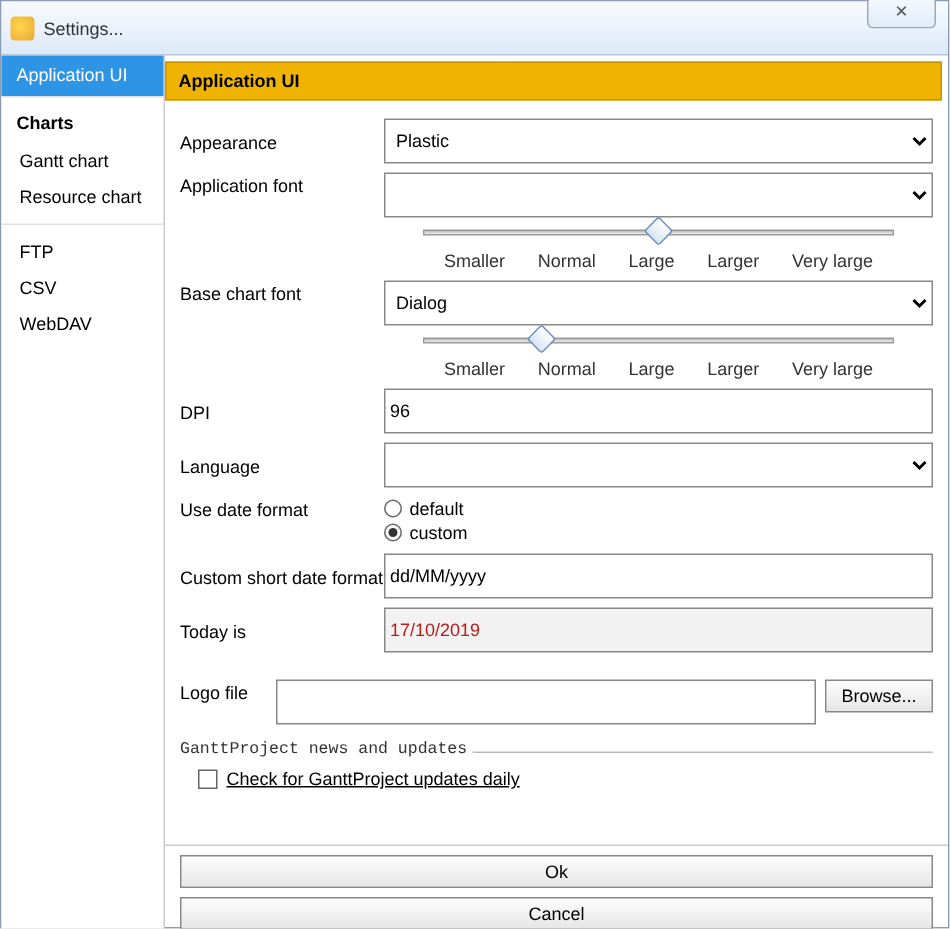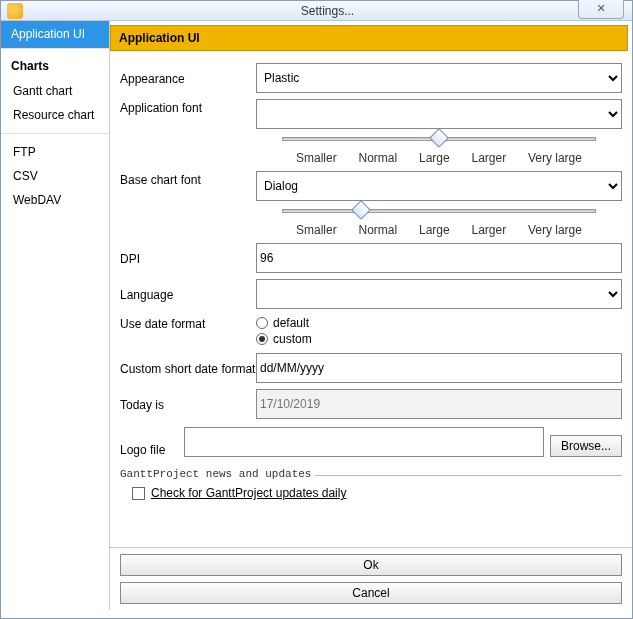--- a/index.html
+++ b/index.html
@@ -1,47 +1,47 @@
 <!DOCTYPE html>
 <html><head>
 <meta charset="utf-8">
 <style>
 * { box-sizing: border-box; font-family: Tahoma, Arial, sans-serif; font-size: 12px; }
 body { margin: 0; background: #e8eef5; width: 633px; height: 619px; position: relative; }
 .window { position: absolute; left: 0; top: 0; width: 633px; height: 619px; background: #fff; border: 1px solid #8a9bb2; box-shadow: 0 3px 8px rgba(0,0,0,0.2); }
-.title-bar { height: 20px; background: linear-gradient(#f7fbff,#dde9f7); border-bottom: 1px solid #b8c6d9; display: flex; align-items: center; padding: 0 6px; text-align: center; }
+.title-bar { height: 36px; background: linear-gradient(#f7fbff,#dde9f7); border-bottom: 1px solid #b8c6d9; display: flex; align-items: center; padding: 0 6px; }
 .title-icon { width: 16px; height: 16px; background: radial-gradient(circle at 40% 40%, #ffd54a, #e8a935); border-radius: 3px; margin-right: 6px; }
 .title-text { flex: 1; color: #333; }
 .close-btn { position: absolute; right: 8px; top: -2px; width: 46px; height: 20px; border: 1px solid #9aa8bb; border-top: none; border-radius: 0 0 4px 4px; background: linear-gradient(#f4f8fd,#e2ebf6); text-align: center; line-height: 18px; font-size: 11px; color: #555; cursor: pointer; }
 .body { display: flex; height: calc(100% - 28px); }
 .sidebar { width: 109px; border-right: 1px solid #ccc; background: #fff; padding-top: 0; }
 .side-tab { padding: 6px 10px; border-bottom: 1px solid transparent; cursor: pointer; color: #222; }
 .side-tab.selected { background: #2e94e6; color: #fff; }
 .side-group-title { font-weight: bold; padding: 10px 10px 6px; border-top: 1px solid #e0e0e0; }
 .side-item { padding: 5px 10px 5px 12px; cursor: pointer; }
 .side-hr { height: 1px; background: #e0e0e0; margin: 6px 0; }
 .main { flex: 1; display: flex; flex-direction: column; }
 .header-band { background: #f0b400; color: #000; font-weight: bold; padding: 5px 8px; border: 1px solid #c79400; margin: 4px 4px 0 0; }
 .form { padding: 12px 10px 0 10px; flex: 1; }
 .row { display: flex; align-items: center; margin-bottom: 6px; }
 .row.top { align-items: flex-start; }
 .lbl { width: 136px; padding-top: 2px; }
 .ctl { flex: 1; }
 select, input[type=text] { width: 100%; height: 30px; border: 1px solid #888; padding: 1px 3px; background: #fff; }
 select { background: #fff; }
-input[readonly] { background: #f2f2f2; color: #737373; }
+input[readonly] { background: #f2f2f2; color: #b91c1c; }
 .slider-block { padding: 4px 26px 0 26px; }
 .slider { position: relative; height: 14px; background: #fff; }
 .track { position: absolute; left: 0; right: 0; top: 4px; height: 4px; background: linear-gradient(#bbb,#eee); border: 1px solid #999; }
 .thumb { position: absolute; top: -2px; width: 14px; height: 14px; background: linear-gradient(#fff,#d8e4f2); border: 1px solid #6a8fbf; transform: translateX(-50%) rotate(45deg); border-radius: 2px; }
 .tickrow { display: flex; justify-content: space-between; font-size: 11px; color: #333; margin-top: 4px; padding: 0 14px; }
 .radio-line { display: flex; align-items: center; gap: 5px; padding: 1px 0; }
 .radio-dot { width: 12px; height: 12px; border: 1px solid #666; border-radius: 50%; display: inline-flex; align-items: center; justify-content: center; }
 .radio-dot.checked::after { content:''; width:6px; height:6px; background:#333; border-radius:50%; }
-.logo-row { display: flex; align-items: flex-end; gap: 6px; margin-top: 8px; }
+.logo-row { display: flex; align-items: flex-start; gap: 6px; margin-top: 18px; }
 .logo-row .lbl { width: 58px; }
 .logo-row input { flex: 1; }
 .btn { border: 1px solid #888; background: linear-gradient(#fdfdfd,#e6e6e6); padding: 2px 10px; height: 22px; cursor: pointer; }
 .fieldset { margin-top: 18px; border: 1px solid #bbb; border-left: none; border-right: none; border-bottom: none; position: relative; padding: 10px 4px 4px; }
 .legend { position: absolute; top: -8px; left: 0; background: #fff; padding: 0 4px 0 0; font-size: 11px; color: #333; font-family: Liberation Mono, monospace; }
 .check-line { display: flex; align-items: center; gap: 6px; padding-left: 8px; text-decoration: underline; }
 .chk { width: 13px; height: 13px; border: 1px solid #666; background: #fff; }
 .footer { border-top: 1px solid #ccc; padding: 6px 10px; display: flex; justify-content: flex-end; gap: 6px; flex-direction: column; }
 </style>
 </head>

